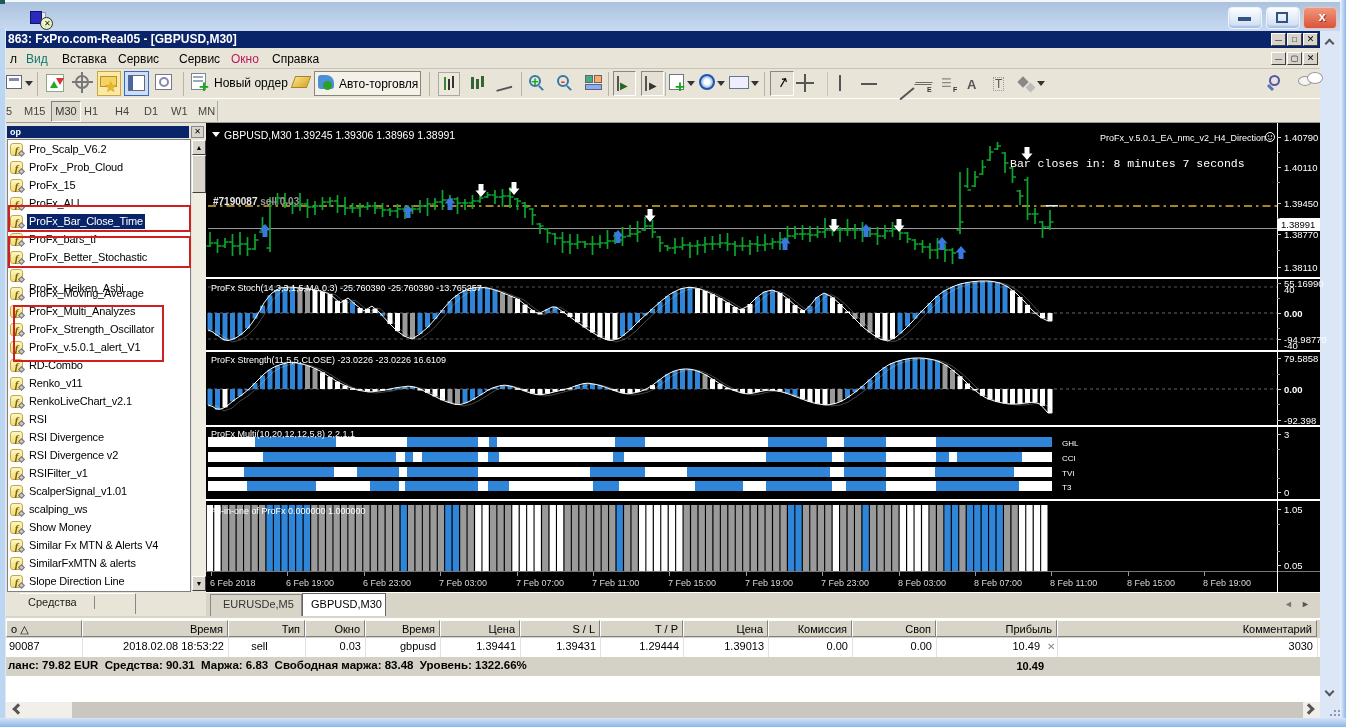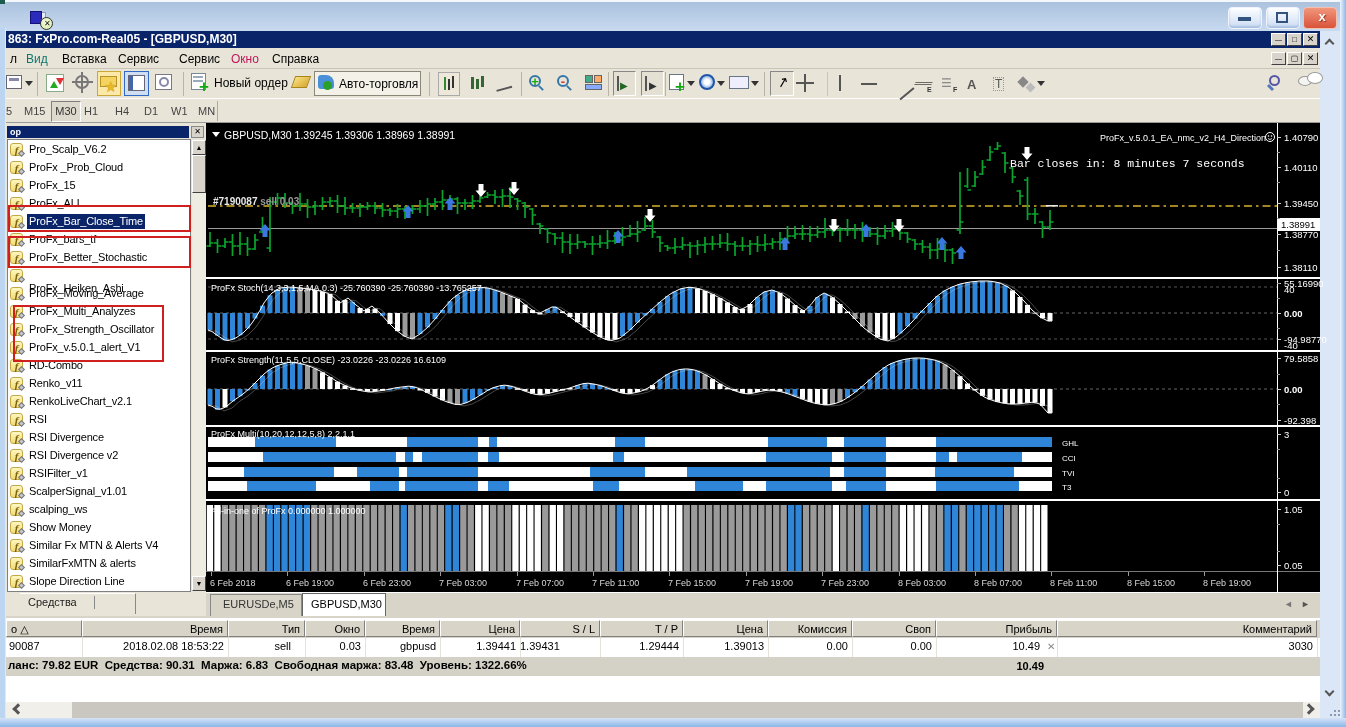--- a/index.html
+++ b/index.html
@@ -747,25 +747,25 @@
 <div class="abs" style="left:440px;top:620px;width:80px;height:17px;background:#d8d4c8;border:1px solid #808080;border-top-color:#fff;border-left-color:#fff;font-size:11px;color:#000;line-height:16px;text-align:right;padding-right:4px">Цена</div>
 <div class="abs" style="left:520px;top:620px;width:80px;height:17px;background:#d8d4c8;border:1px solid #808080;border-top-color:#fff;border-left-color:#fff;font-size:11px;color:#000;line-height:16px;text-align:right;padding-right:4px">S / L</div>
 <div class="abs" style="left:600px;top:620px;width:83px;height:17px;background:#d8d4c8;border:1px solid #808080;border-top-color:#fff;border-left-color:#fff;font-size:11px;color:#000;line-height:16px;text-align:right;padding-right:4px">T / P</div>
 <div class="abs" style="left:683px;top:620px;width:85px;height:17px;background:#d8d4c8;border:1px solid #808080;border-top-color:#fff;border-left-color:#fff;font-size:11px;color:#000;line-height:16px;text-align:right;padding-right:4px">Цена</div>
 <div class="abs" style="left:768px;top:620px;width:84px;height:17px;background:#d8d4c8;border:1px solid #808080;border-top-color:#fff;border-left-color:#fff;font-size:11px;color:#000;line-height:16px;text-align:right;padding-right:4px">Комиссия</div>
 <div class="abs" style="left:852px;top:620px;width:84px;height:17px;background:#d8d4c8;border:1px solid #808080;border-top-color:#fff;border-left-color:#fff;font-size:11px;color:#000;line-height:16px;text-align:right;padding-right:4px">Своп</div>
 <div class="abs" style="left:936px;top:620px;width:121px;height:17px;background:#d8d4c8;border:1px solid #808080;border-top-color:#fff;border-left-color:#fff;font-size:11px;color:#000;line-height:16px;text-align:right;padding-right:4px">Прибыль</div>
 <div class="abs" style="left:1057px;top:620px;width:260px;height:17px;background:#d8d4c8;border:1px solid #808080;border-top-color:#fff;border-left-color:#fff;font-size:11px;color:#000;line-height:16px;text-align:right;padding-right:4px">Комментарий</div>
 <div class="abs" style="left:6px;top:640px;width:76px;font-size:11px;color:#000;padding-left:3px">90087</div>
 <div class="abs" style="left:82px;top:640px;width:142px;font-size:11px;color:#000;text-align:right">2018.02.08 18:53:22</div>
-<div class="abs" style="left:228px;top:640px;width:63px;font-size:11px;color:#000;text-align:right">sell</div>
+<div class="abs" style="left:228px;top:640px;width:63px;font-size:11px;color:#000;text-align:center">sell</div>
 <div class="abs" style="left:305px;top:640px;width:56px;font-size:11px;color:#000;text-align:right">0.03</div>
 <div class="abs" style="left:365px;top:640px;width:71px;font-size:11px;color:#000;text-align:right">gbpusd</div>
 <div class="abs" style="left:440px;top:640px;width:76px;font-size:11px;color:#000;text-align:right">1.39441</div>
-<div class="abs" style="left:520px;top:640px;width:76px;font-size:11px;color:#000;">1.39431</div>
+<div class="abs" style="left:520px;top:640px;width:76px;font-size:11px;color:#000;text-align:right">1.39431</div>
 <div class="abs" style="left:600px;top:640px;width:79px;font-size:11px;color:#000;text-align:right">1.29444</div>
 <div class="abs" style="left:683px;top:640px;width:81px;font-size:11px;color:#000;text-align:right">1.39013</div>
 <div class="abs" style="left:768px;top:640px;width:80px;font-size:11px;color:#000;text-align:right">0.00</div>
 <div class="abs" style="left:852px;top:640px;width:80px;font-size:11px;color:#000;text-align:right">0.00</div>
 <div class="abs" style="left:936px;top:640px;width:104px;font-size:11px;color:#000;text-align:right">10.49</div>
 <div class="abs" style="left:1057px;top:640px;width:256px;font-size:11px;color:#000;text-align:right">3030</div>
 <div class="abs" style="left:1047px;top:641px;font-size:10px;color:#888">✕</div>
 <div class="abs" style="left:82px;top:638px;width:1px;height:19px;background:#e4e2da"></div>
 <div class="abs" style="left:228px;top:638px;width:1px;height:19px;background:#e4e2da"></div>
 <div class="abs" style="left:305px;top:638px;width:1px;height:19px;background:#e4e2da"></div>

